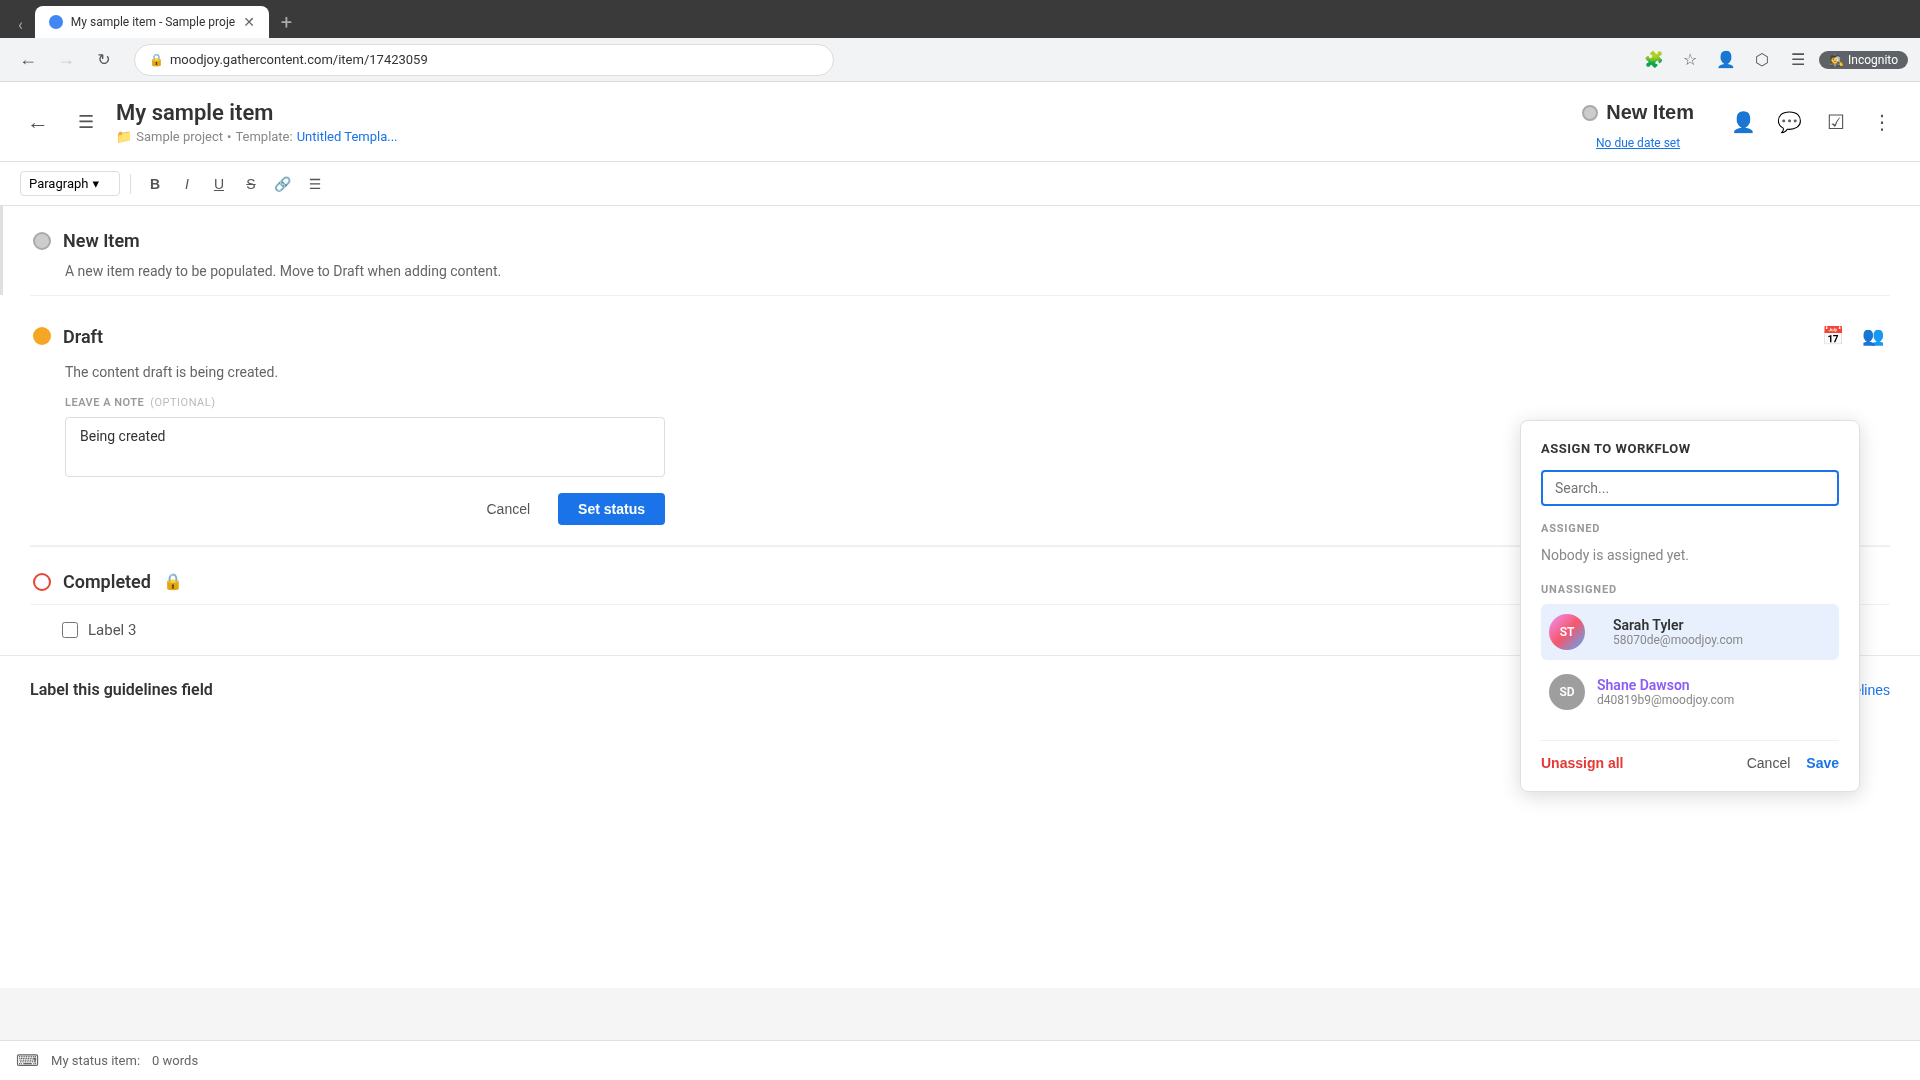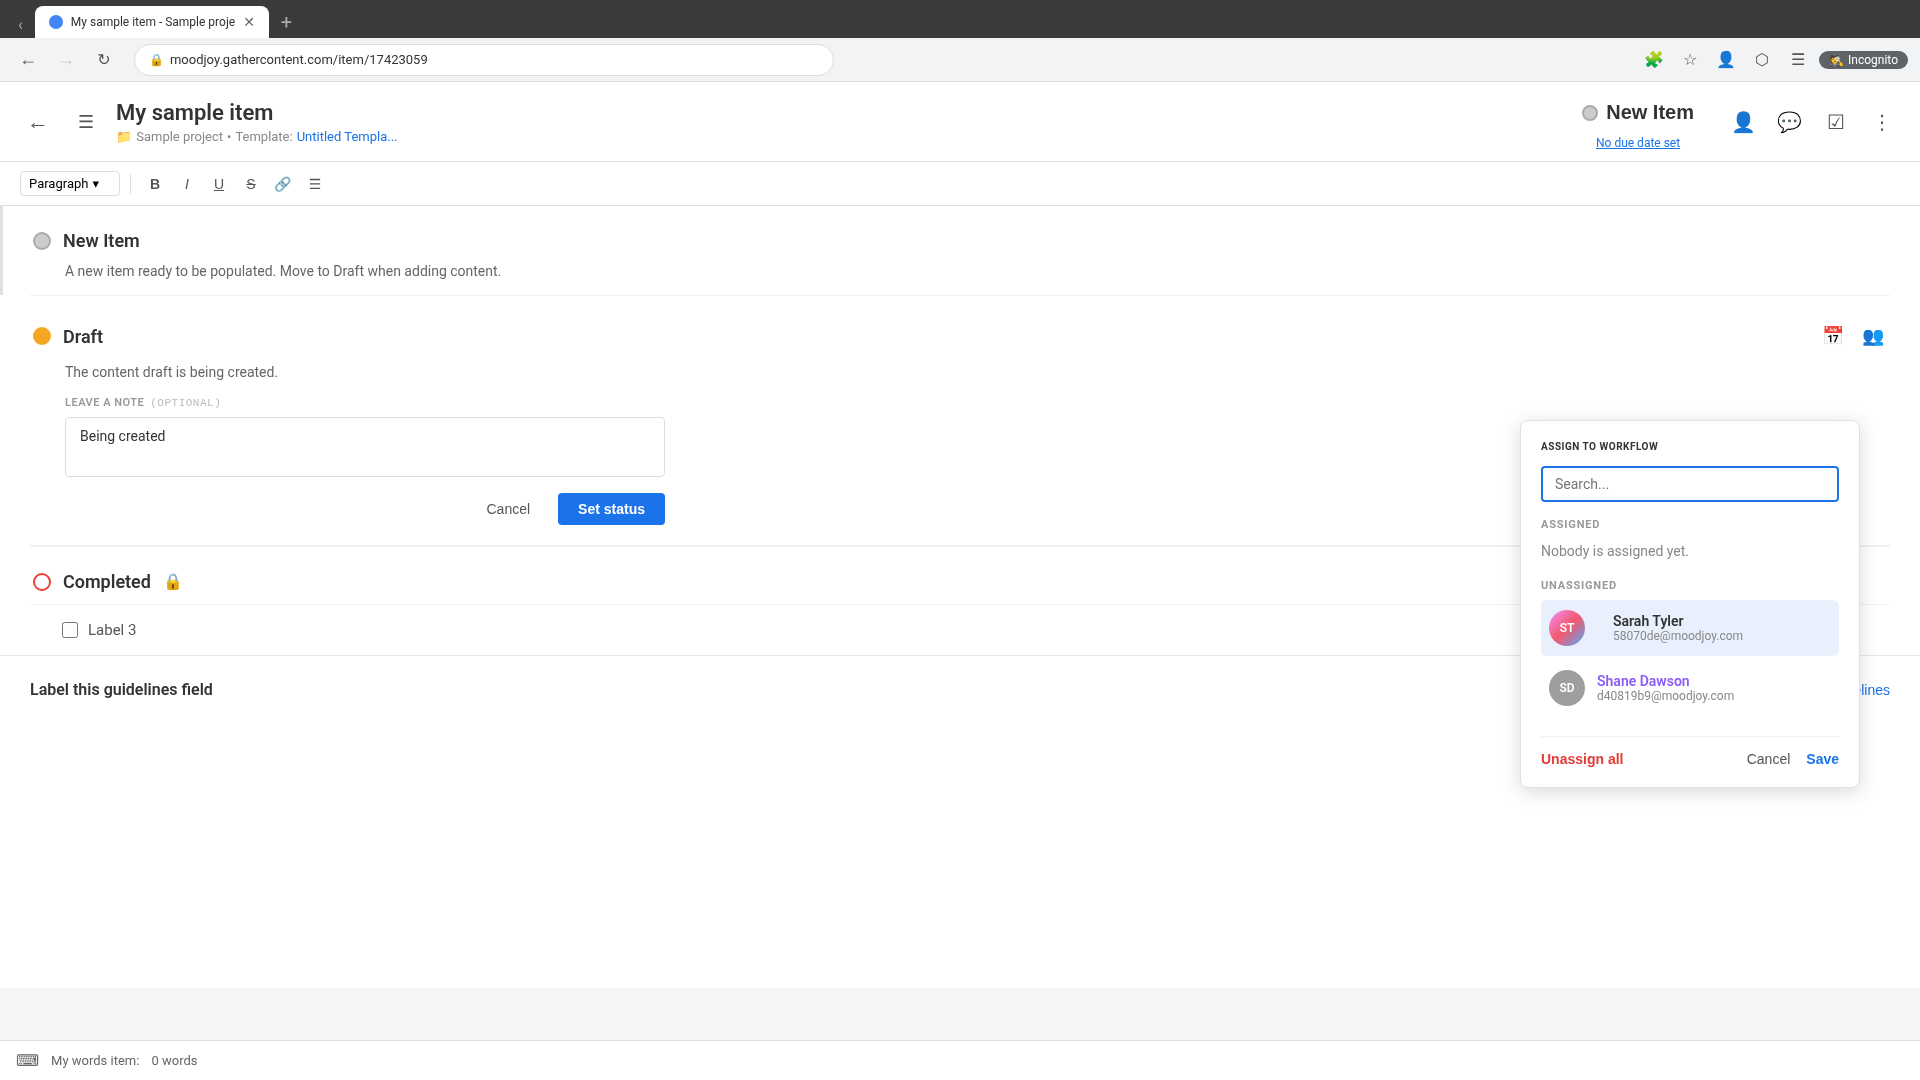--- a/index.html
+++ b/index.html
@@ -107,21 +107,21 @@
         <div style="display:flex;gap:8px;align-items:center;">
           <button style="background:none;border:none;cursor:pointer;color:#666;font-size:18px;width:32px;height:32px;display:flex;align-items:center;justify-content:center;border-radius:50%;">📅</button>
           <button style="background:none;border:none;cursor:pointer;color:#1a73e8;font-size:18px;width:32px;height:32px;display:flex;align-items:center;justify-content:center;border-radius:50%;">👥</button>
         </div>
       </div>
       <div style="font-size:14px;color:#666;padding:0 30px 16px 62px;">The content draft is being created.</div>
 
       <div style="padding:0 30px 20px 62px;">
         <div style="font-size:11px;font-weight:600;color:#999;letter-spacing:0.5px;margin-bottom:8px;display:flex;gap:6px;align-items:center;">
           <span>LEAVE A NOTE</span>
-          <span style="font-weight:normal;color:#bbb;font-family:Liberation Mono, monospace;">(OPTIONAL)</span>
+          <span style="font-weight:normal;color:#bbb;">(OPTIONAL)</span>
         </div>
         <textarea style="width: 100%; max-width: 600px; border: 1px solid rgb(221, 221, 221); border-radius: 4px; padding: 10px 14px; font-size: 14px; color: rgb(51, 51, 51); resize: none; height: 60px; font-family: inherit;">Being created</textarea>
         <div style="display:flex;justify-content:flex-end;gap:12px;margin-top:12px;max-width:600px;">
           <button style="background:none;border:none;cursor:pointer;font-size:14px;color:#555;padding:8px 16px;border-radius:4px;">Cancel</button>
           <button style="background:#1a73e8;color:#fff;border:none;cursor:pointer;font-size:14px;font-weight:600;padding:8px 20px;border-radius:4px;">Set status</button>
         </div>
       </div>
     </div>
 
     <hr style="border:none;border-top:1px solid #f0f0f0;margin:0 30px;">
@@ -148,21 +148,21 @@
 
     <div style="padding:24px 30px;display:flex;align-items:center;justify-content:space-between;">
       <span style="font-size:16px;font-weight:600;color:#333;">Label this guidelines field</span>
       <button style="background:none;border:none;cursor:pointer;color:#1a73e8;font-size:14px;">Hide guidelines</button>
     </div>
 
   </div>
 </div>
 
 <div style="position:fixed;right:60px;top:420px;width:340px;background:#fff;border:1px solid #e0e0e0;border-radius:8px;box-shadow:0 4px 20px rgba(0,0,0,0.15);z-index:1000;padding:20px;">
-  <div style="font-size:10px;font-weight:700;color:#333;letter-spacing:0.5px;margin-bottom:14px;text-transform:uppercase;">ASSIGN TO WORKFLOW</div>
+  <div style="font-size:13px;font-weight:700;color:#333;letter-spacing:0.5px;margin-bottom:14px;text-transform:uppercase;">ASSIGN TO WORKFLOW</div>
   <input type="text" style="width: 100%; border: 2px solid rgb(26, 115, 232); border-radius: 4px; padding: 8px 12px; font-size: 14px; color: rgb(51, 51, 51); outline: none; font-family: inherit;" placeholder="Search...">
 
   <div style="font-size:11px;font-weight:700;color:#999;letter-spacing:0.8px;text-transform:uppercase;margin:16px 0 8px;">ASSIGNED</div>
   <div style="font-size:14px;color:#888;padding:4px 0 8px;">Nobody is assigned yet.</div>
 
   <div style="font-size:11px;font-weight:700;color:#999;letter-spacing:0.8px;text-transform:uppercase;margin:12px 0 8px;">UNASSIGNED</div>
 
   
   <div style="display:flex;align-items:center;gap:28px;padding:10px 8px;border-radius:6px;cursor:pointer;background:#e8f0fe;">
     <div style="width:36px;height:36px;border-radius:50%;background:linear-gradient(135deg,#f093fb,#f5576c,#4facfe);display:flex;align-items:center;justify-content:center;font-size:12px;font-weight:600;color:#fff;flex-shrink:0;">ST</div>
@@ -186,15 +186,15 @@
     <button style="background:none;border:none;cursor:pointer;font-size:14px;font-weight:600;color:#e53935;">Unassign all</button>
     <div style="display:flex;gap:16px;">
       <button style="background:none;border:none;cursor:pointer;font-size:14px;color:#555;">Cancel</button>
       <button style="background:none;border:none;cursor:pointer;font-size:14px;font-weight:600;color:#1a73e8;">Save</button>
     </div>
   </div>
 </div>
 
 <div style="position:fixed;bottom:0;left:0;right:0;background:#fff;border-top:1px solid #e0e0e0;height:40px;display:flex;align-items:center;padding:0 16px;gap:12px;font-size:13px;color:#666;">
   <span style="font-size:16px;cursor:pointer;">⌨</span>
-  <span>My words item:</span>
+  <span>My status item:</span>
   <span>0 words</span>
 </div>
 
 </body></html>

